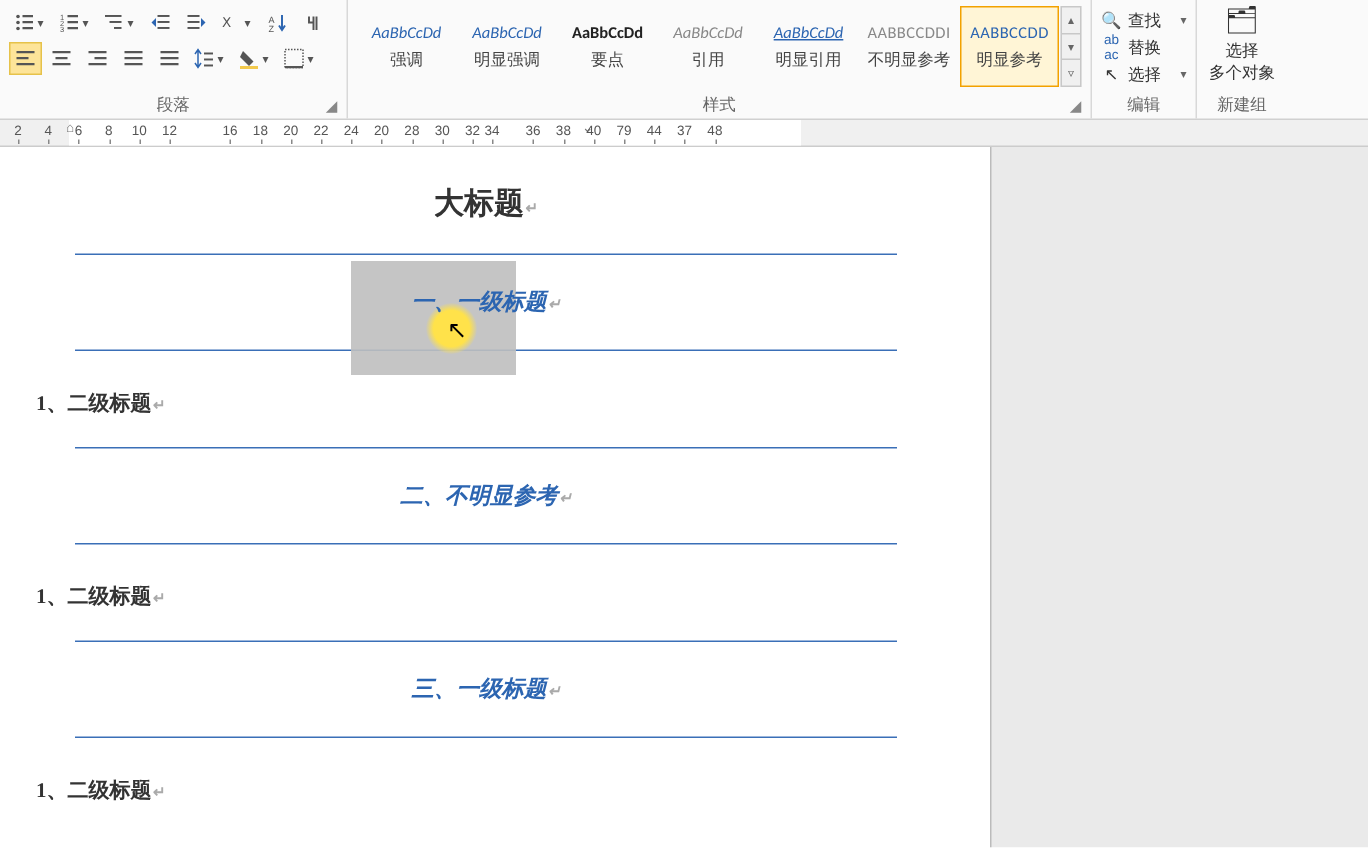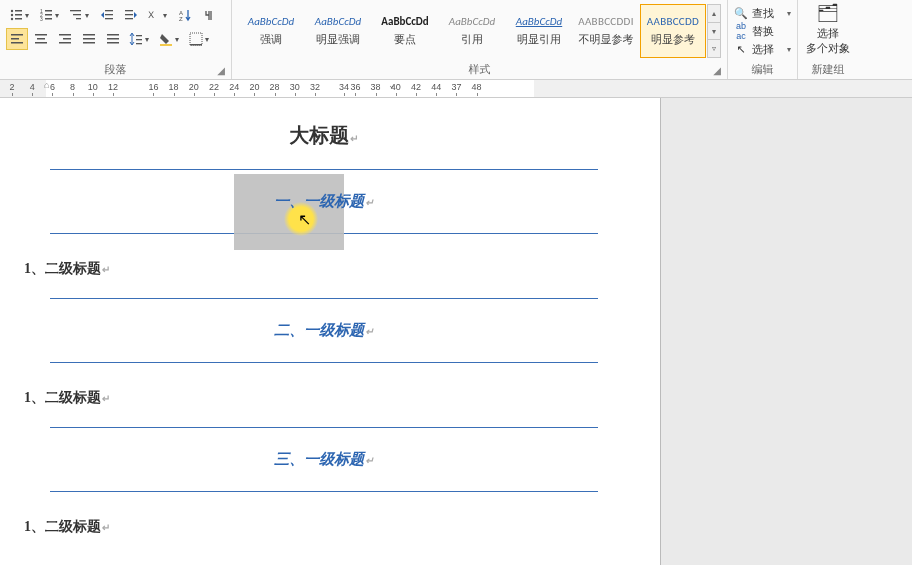--- a/index.html
+++ b/index.html
@@ -427,25 +427,25 @@
     <div class="tick" style="left: 133.2px; margin-top: 23px;">14</div>
     <div class="tick" style="left: 153.4px;">16</div>
     <div class="tick" style="left: 173.6px;">18</div>
     <div class="tick" style="left: 193.8px;">20</div>
     <div class="tick" style="left: 214px;">22</div>
     <div class="tick" style="left: 234.2px;">24</div>
     <div class="tick" style="left: 254.4px;">20</div>
     <div class="tick" style="left: 274.6px;">28</div>
     <div class="tick" style="left: 294.8px;">30</div>
     <div class="tick" style="left: 315px;">32</div>
-    <div class="tick" style="left: 344px;">34</div>
+    <div class="tick" style="left: 328px;">34</div>
     <div class="tick" style="left: 355.4px;">36</div>
     <div class="tick" style="left: 375.6px;">38</div>
     <div class="tick" style="left: 395.8px;">40</div>
-    <div class="tick" style="left: 416px;">42</div>
+    <div class="tick" style="left: 416px;">79</div>
     <div class="tick" style="left: 436.2px;">44</div>
     <div class="tick" style="left: 456.4px;">37</div>
     <div class="tick" style="left: 476.6px;">48</div>
   </div>
 
 <div class="workspace">
   <div class="page-col">
 
     <div class="sel-block" style="left:234px; top:76px; width:110px; height:76px;"></div>
     <div class="cursor-spot" style="left:284px; top:104px;"></div>
@@ -464,21 +464,21 @@
         <div class="sep"></div>
       </div>
 
       <div class="lvl2">
         <span>1、二级标题</span><span class="pm">↵</span>
       </div>
 
       <div class="hr-pair">
         <div class="sep"></div>
         <div class="body">
-          <span>二、一级标题</span><span class="pm">↵</span>
+          <span>二、不明显参考</span><span class="pm">↵</span>
         </div>
         <div class="sep"></div>
       </div>
 
       <div class="lvl2">
         <span>1、二级标题</span><span class="pm">↵</span>
       </div>
 
       <div class="hr-pair">
         <div class="sep"></div>

